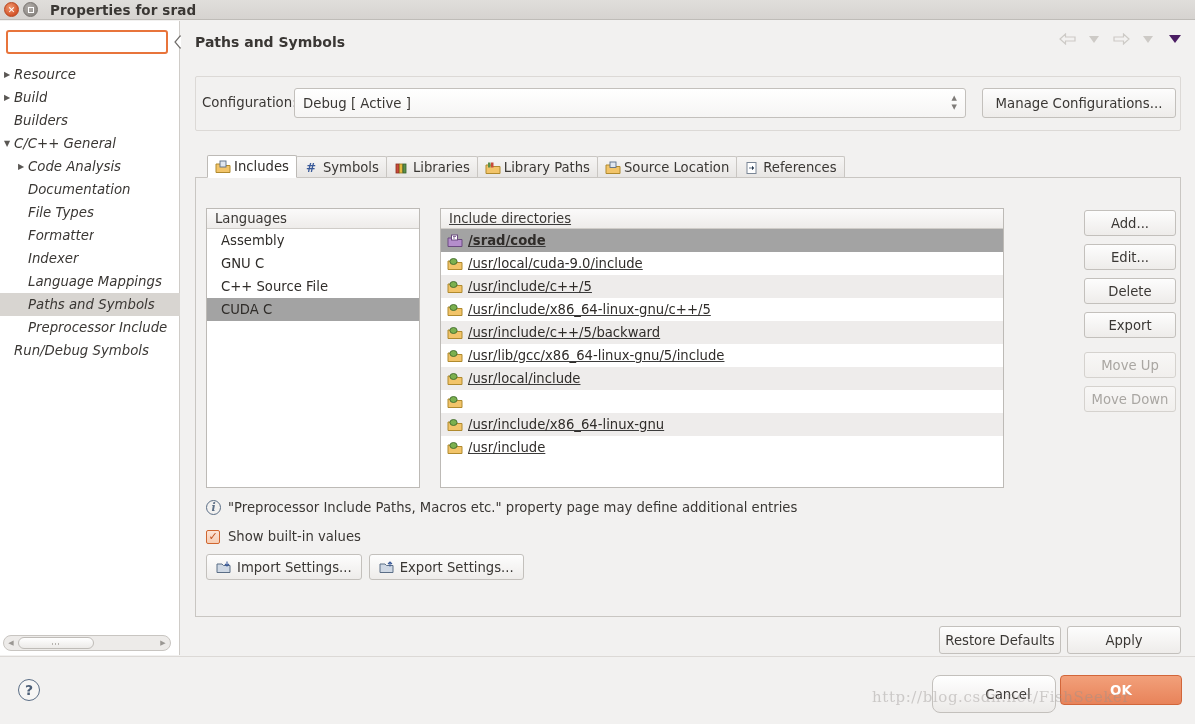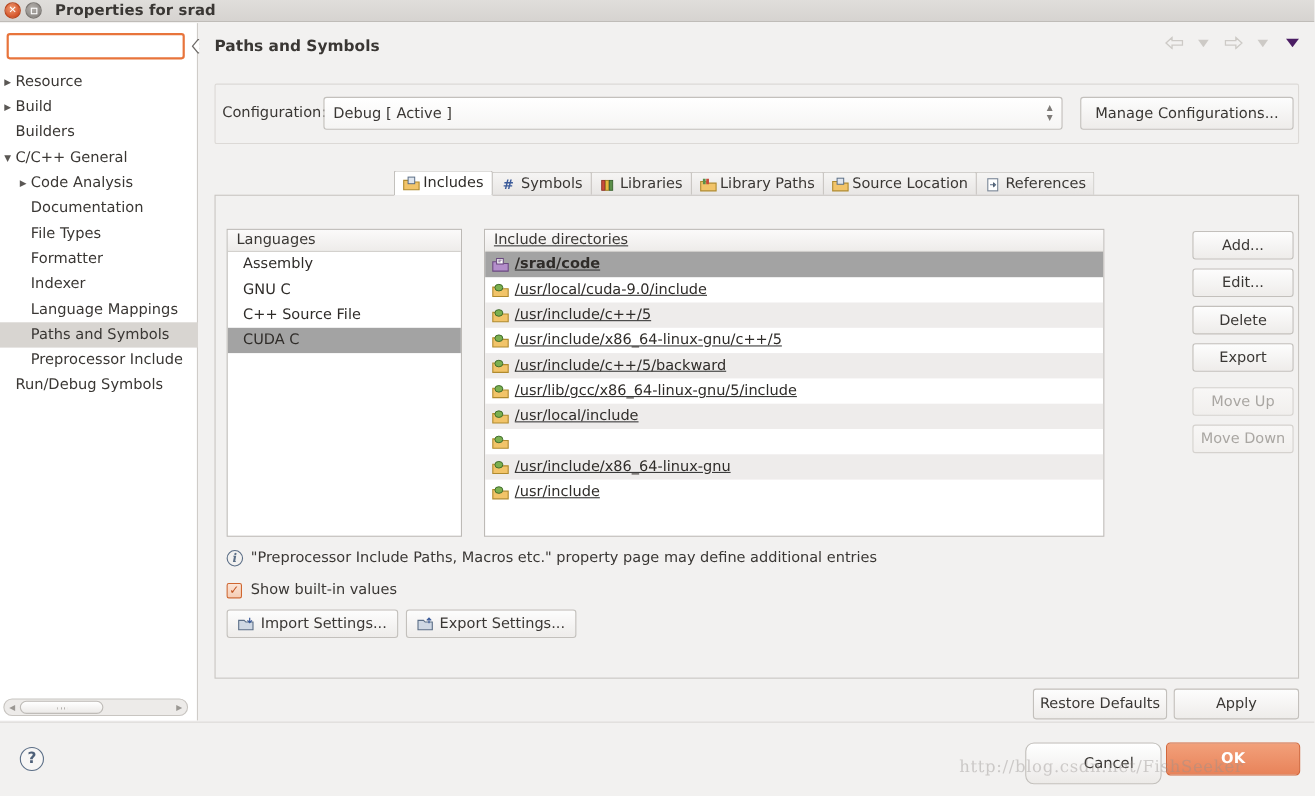--- a/index.html
+++ b/index.html
@@ -54,21 +54,21 @@
   .clearicon { width: 18px; height: 14px; flex: 0 0 auto; }
 
   .tree { position: absolute; left: 0; top: 42px; width: 180px; }
   .trow {
     height: 23px; display: flex; align-items: center;
     font-size: 13.3px; color: #3a3734; white-space: nowrap;
     overflow: hidden; padding-right: 2px;
   }
   .trow.sel { background: #d8d5d1; }
   .twist { width: 14px; flex: 0 0 auto; text-align: center; font-size: 8px; color: #5a5754; }
-  .tlabel { overflow: hidden; }
+  .tlabel { overflow: hidden; font-style: italic; }
 
   .hscroll {
     position: absolute; left: 3px; bottom: 4px; width: 168px; height: 16px;
     border: 1px solid #c8c5c1; border-radius: 8px; background: #edebe9;
     display: flex; align-items: center;
   }
   .hscroll .arr { width: 14px; text-align: center; font-size: 7px; color: #9a9793; }
   .hscroll .track { flex: 1 1 auto; height: 12px; position: relative; }
   .hscroll .thumb {
     position: absolute; left: 0; top: 0; width: 55%; height: 12px;
@@ -113,22 +113,22 @@
   .mgbtn {
     position: absolute; left: 786px; top: 11px; width: 194px; height: 30px;
     border: 1px solid #c3c0bc; border-radius: 3px;
     background: linear-gradient(#fdfdfd, #eeecea);
     display: flex; align-items: center; justify-content: center;
     font-size: 13.3px; color: #3a3734;
   }
 
   
   .tabbar {
-    position: absolute; left: 2px; top: 133px; width: 986px; height: 24px;
-    display: flex; align-items: flex-end; justify-content: center;
+    position: absolute; left: 26px; top: 133px; width: 986px; height: 24px;
+    display: flex; align-items: flex-end;
   }
   .tab {
     height: 22px; display: flex; align-items: center; gap: 3px;
     padding: 0 7px; font-size: 13.2px; color: #3a3734;
     border: 1px solid #c9c6c2; border-bottom: none;
     border-radius: 2px 2px 0 0;
     background: linear-gradient(#f6f5f4, #e7e5e3);
     margin-right: -1px; white-space: nowrap;
   }
   .tab.active {

